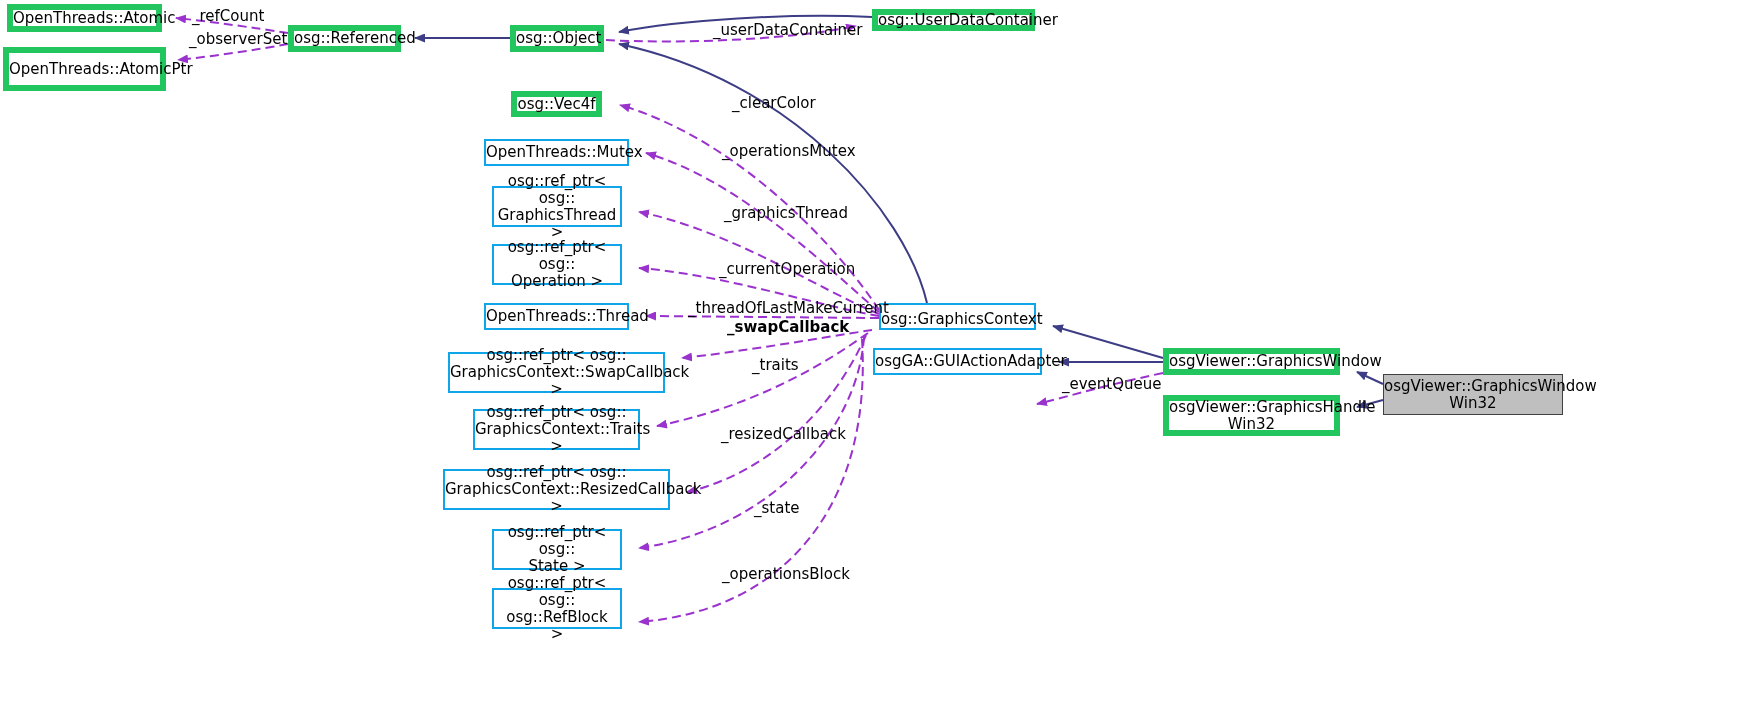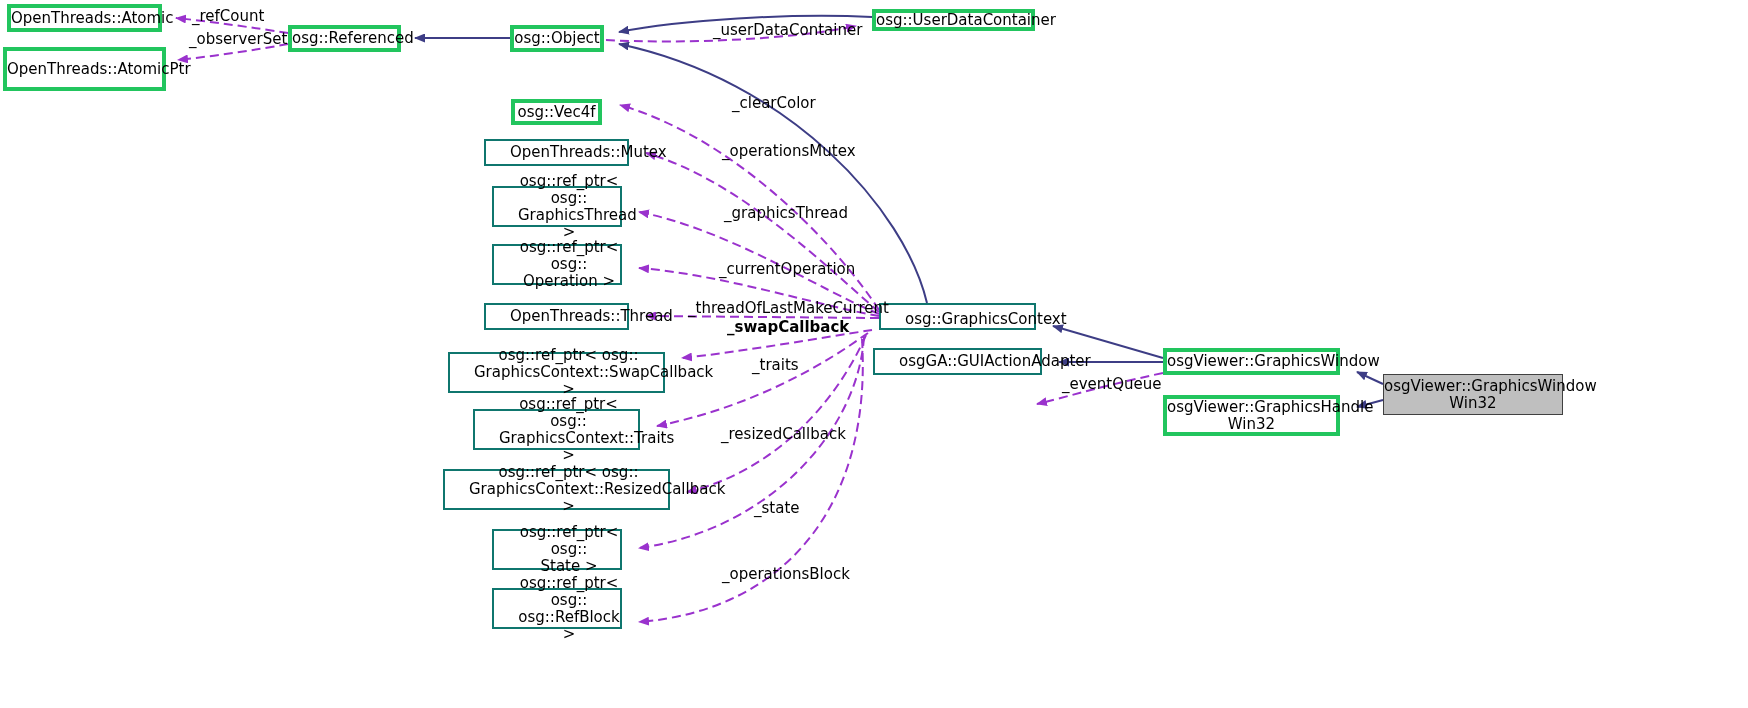--- a/index.html
+++ b/index.html
@@ -20,35 +20,34 @@
     position: absolute;
     left: 0; top: 0;
     width: 1748px;
     height: 708px;
     pointer-events: none;
   }
   .node {
     position: absolute;
     box-sizing: border-box;
     background: #ffffff;
-    border: 4px solid #22c55e;
+    border: 6px solid #22c55e;
     display: flex;
     align-items: center;
     justify-content: center;
     text-align: center;
     font-size: 15px;
     line-height: 17px;
     color: #000000;
     white-space: pre-line;
     letter-spacing: 0px;
     z-index: 3;
   }
   .node.thick {
-    border: 2px solid #0f766e;
-    padding-left: 24px;
+    border: 2px solid #0ea5e9;
   }
   .node.highlight {
     background: #bfbfbf;
     border: 1px solid #404040;
   }
   .node .node-label {
     display: block;
     width: 100%;
     padding: 0 4px;
     white-space: pre-line;
@@ -160,21 +159,21 @@
   </div>
 
   <div class="node" style="left:510px; top:25px; width:94px; height:27px;">
     <span class="node-label">osg::Object</span>
   </div>
 
   <div class="node" style="left:872px; top:9px; width:163px; height:22px;text-align:center;">
     <span class="node-label">osg::UserDataContainer</span>
   </div>
 
-  <div class="node" style="left:511px; top:91px; width:91px; height:26px;margin-top:8px;">
+  <div class="node" style="left:511px; top:91px; width:91px; height:26px;">
     <span class="node-label">osg::Vec4f</span>
   </div>
 
   <div class="node thick" style="left:484px; top:139px; width:145px; height:27px;">
     <span class="node-label">OpenThreads::Mutex</span>
   </div>
 
   <div class="node thick" style="left:492px; top:186px; width:130px; height:41px;">
     <span class="node-label">osg::ref_ptr&lt; osg::
 GraphicsThread &gt;</span>

